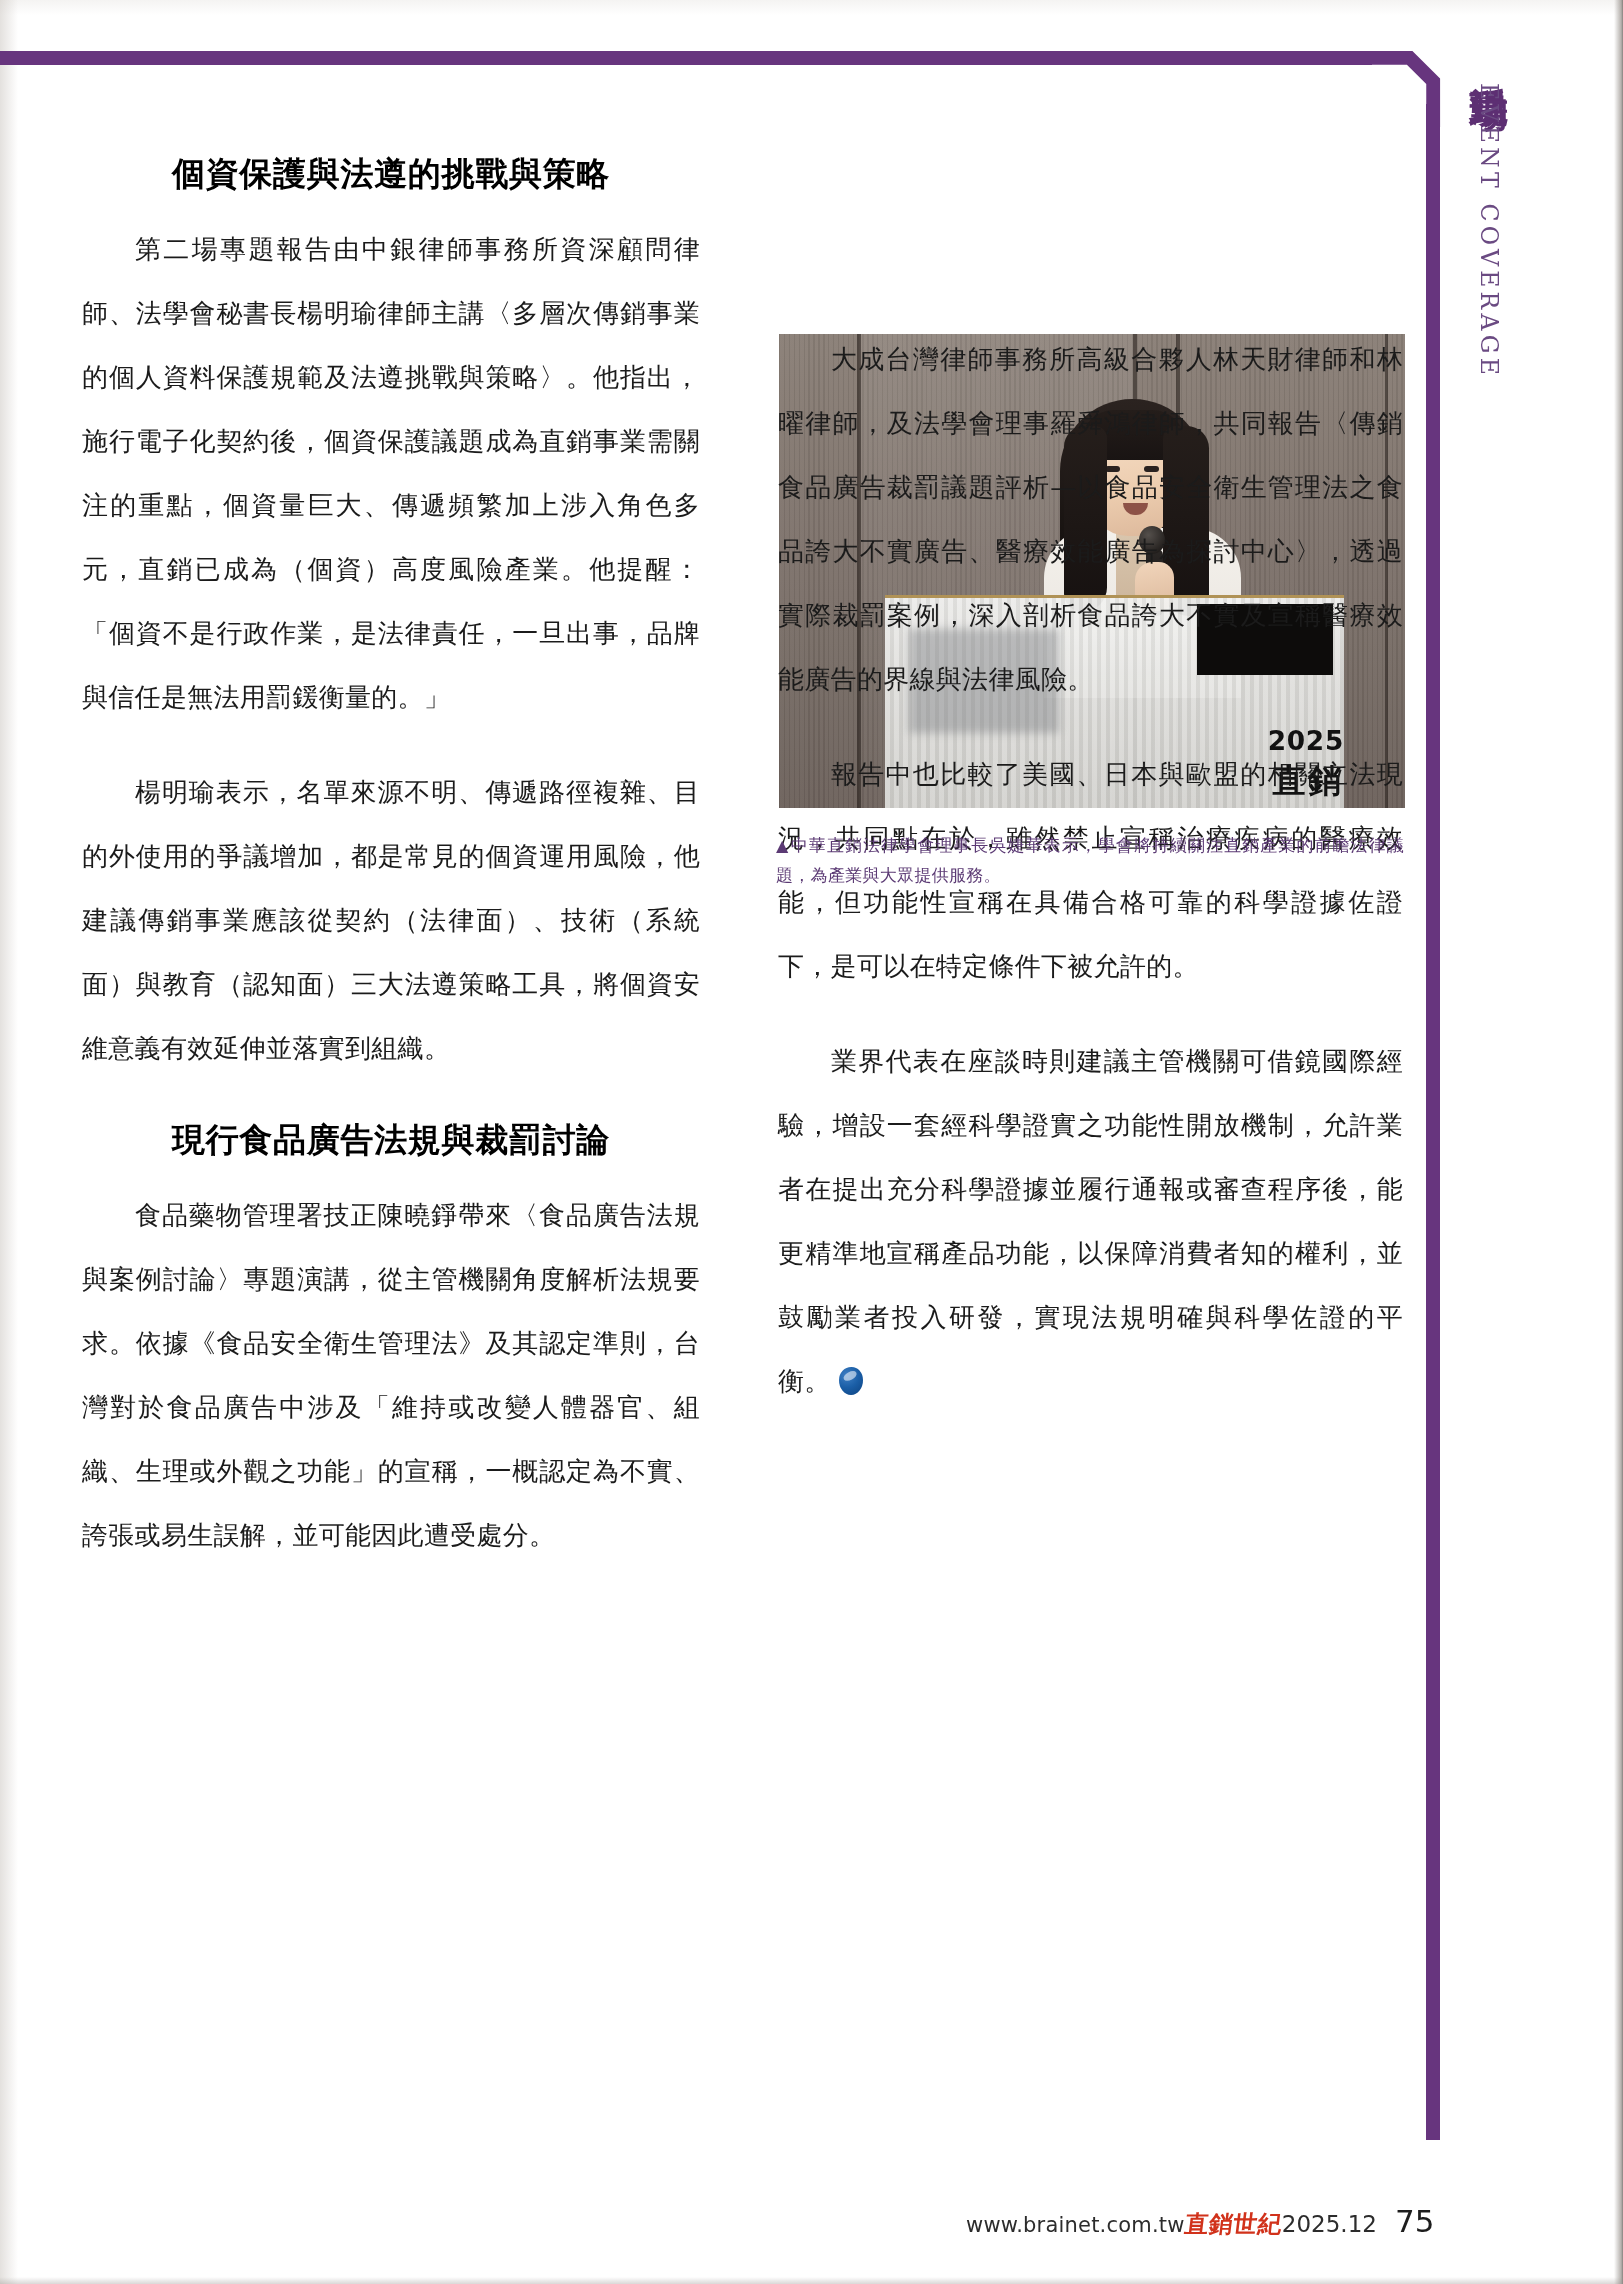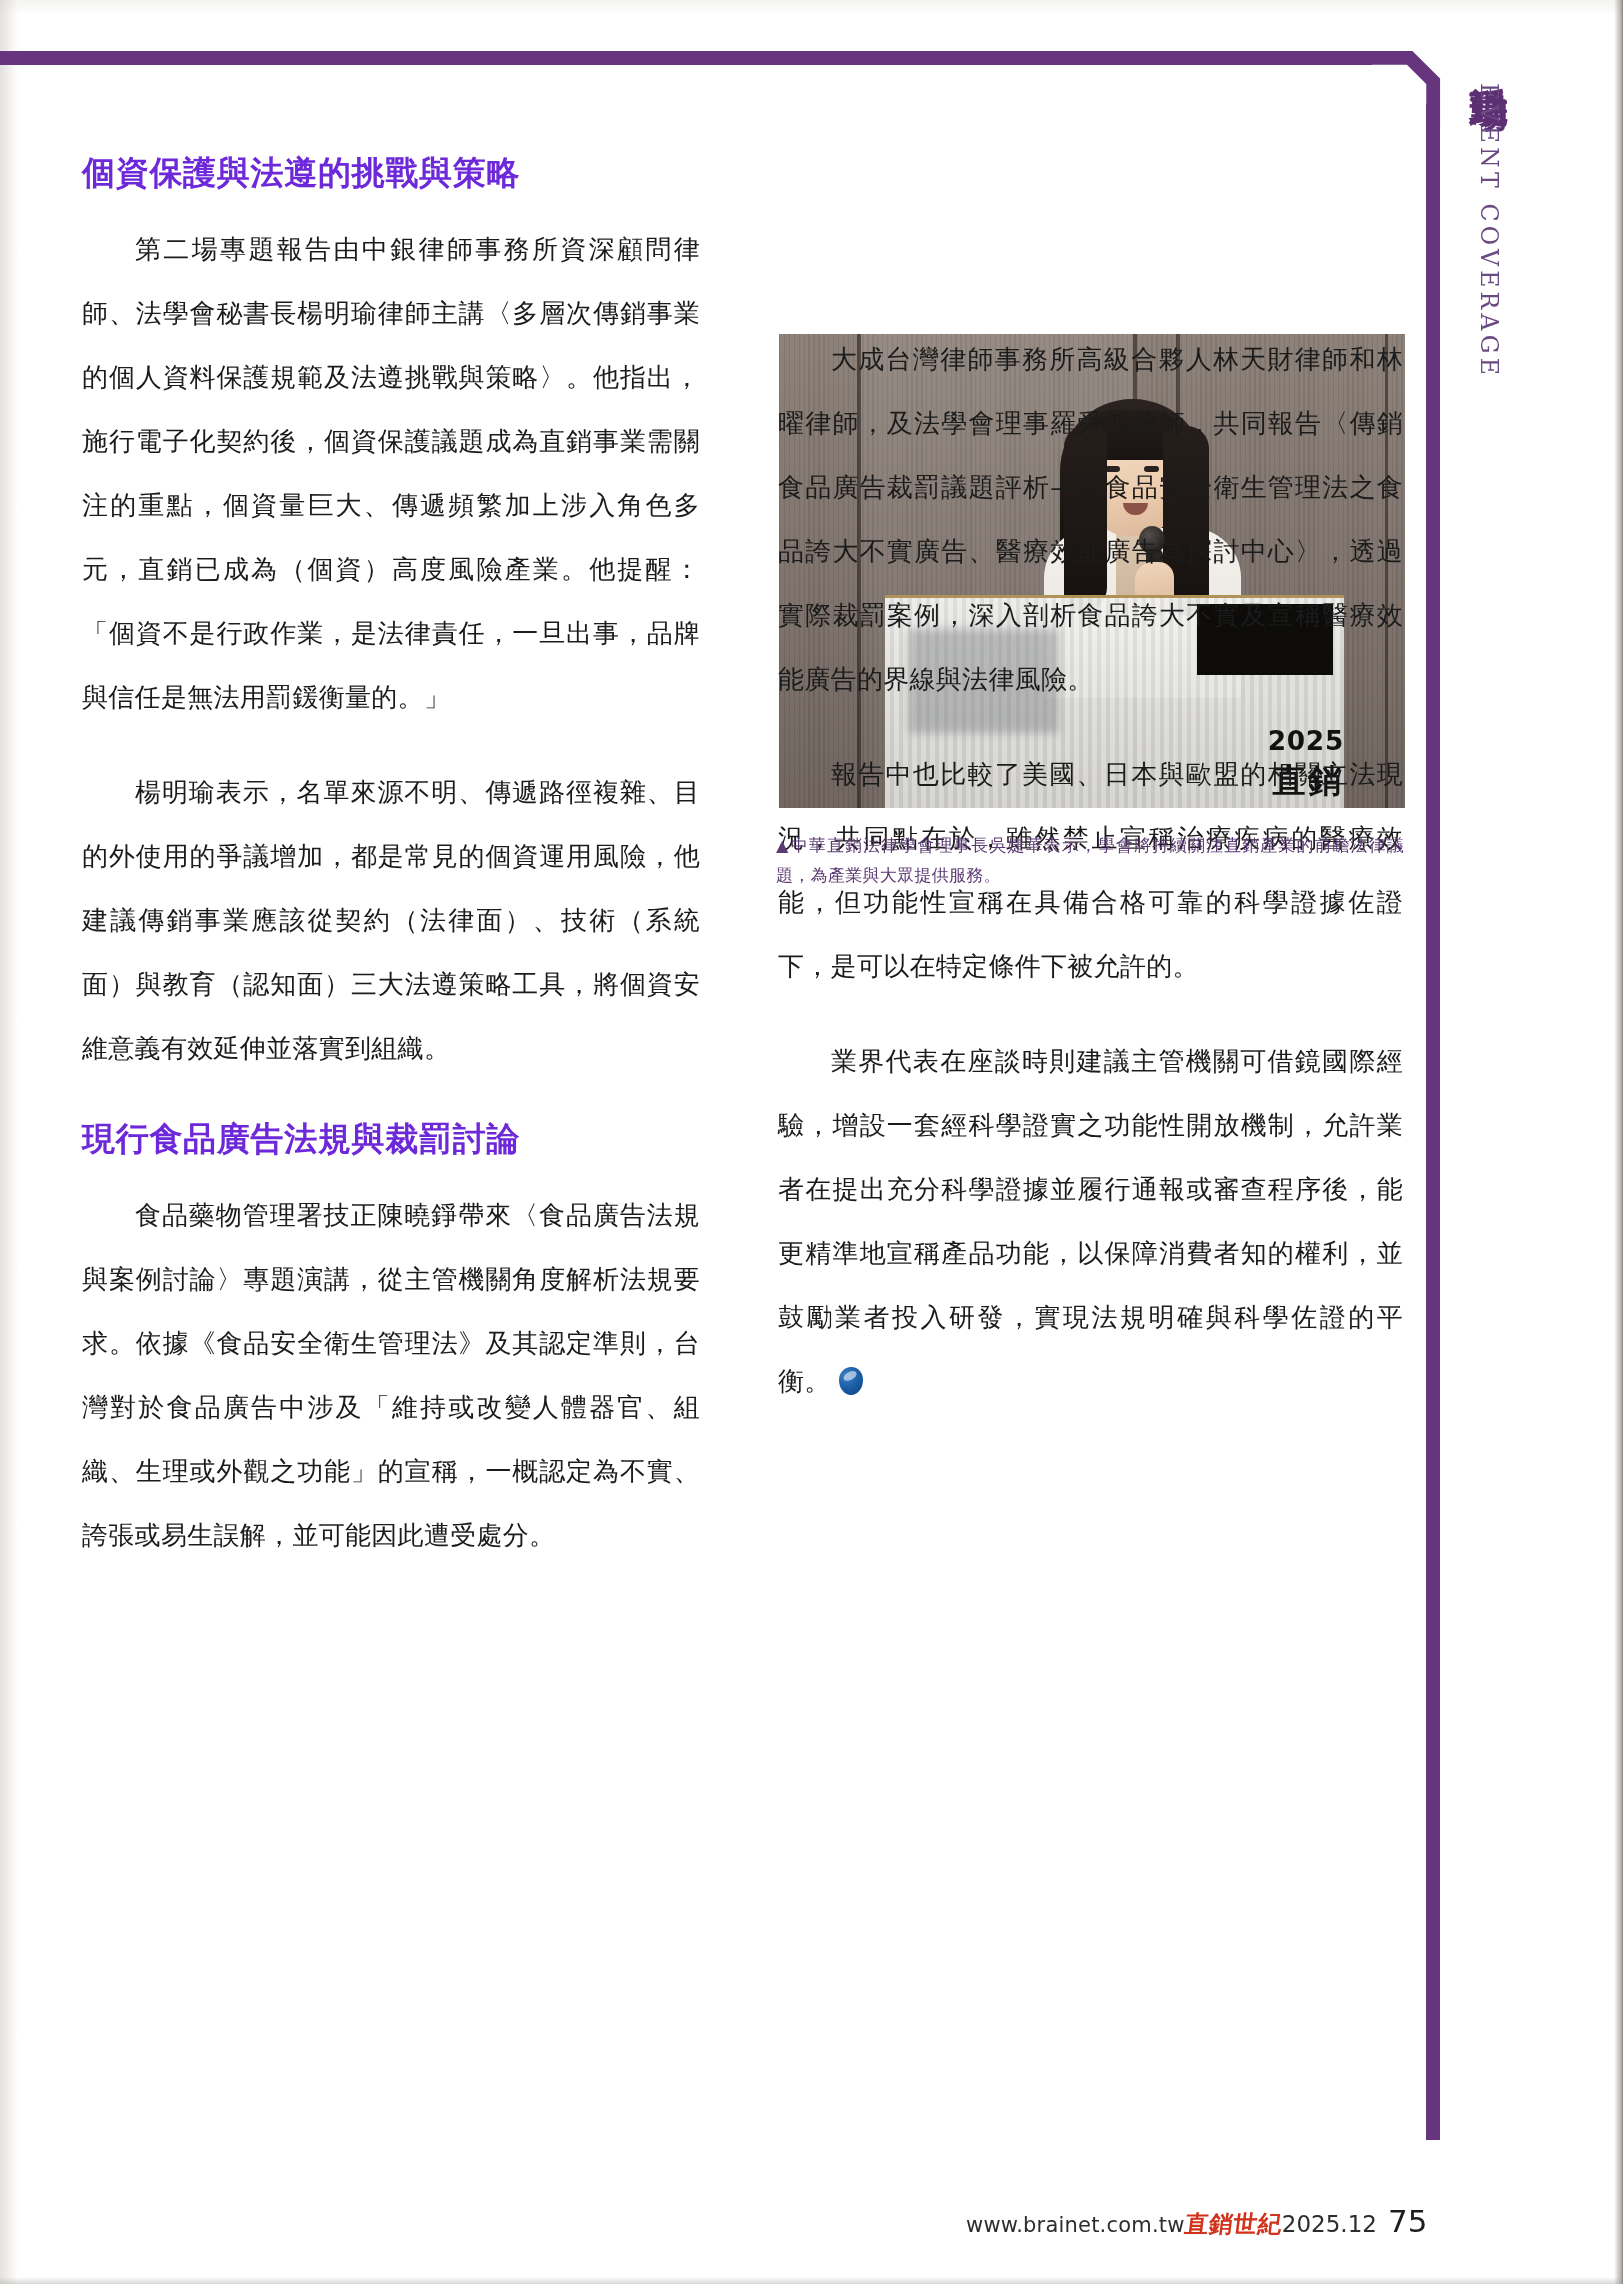--- a/index.html
+++ b/index.html
@@ -110,27 +110,28 @@
   .col-right {
     position: absolute;
     left: 778px;
     top: 327px;
     width: 625px;
     z-index: 8;
   }
 
   
   h2.sub-head {
-    font-family: Liberation Serif, serif;
+    font-family: Liberation Sans, sans-serif;
     font-weight: bold;
     font-size: 33px;
     line-height: 1.2;
     letter-spacing: 0.7px;
-    color: #6d28d9;
+    color: #000000;
     margin: 0 0 23.6px 0;
+    text-align: center;
   }
   h2.sub-head.second {
     margin-top: 40px;
   }
 
   
   p.body {
     font-family: "DejaVu Serif", serif;
     font-size: 26px;
     line-height: 64px;
@@ -355,21 +356,21 @@
   }
   .footer-date {
     font-family: "DejaVu Sans", sans-serif;
     font-size: 23px;
     color: #2c2c2c;
   }
   .footer-page {
     font-family: "DejaVu Sans", sans-serif;
     font-size: 31px;
     color: #1d1d1d;
-    margin-left: 11px;
+    margin-left: 18px;
   }
 </style>
 </head>
 <body>
 
 <div class="page-scan"></div>
 
 <div class="rule-top"></div>
 <svg class="rule-corner" viewBox="0 0 120 120">
   <path d="M0 10 L70 10 L110 50 L110 120 L90 120 L90 58 L62 30 L0 30 Z" fill="#67357e"></path>

